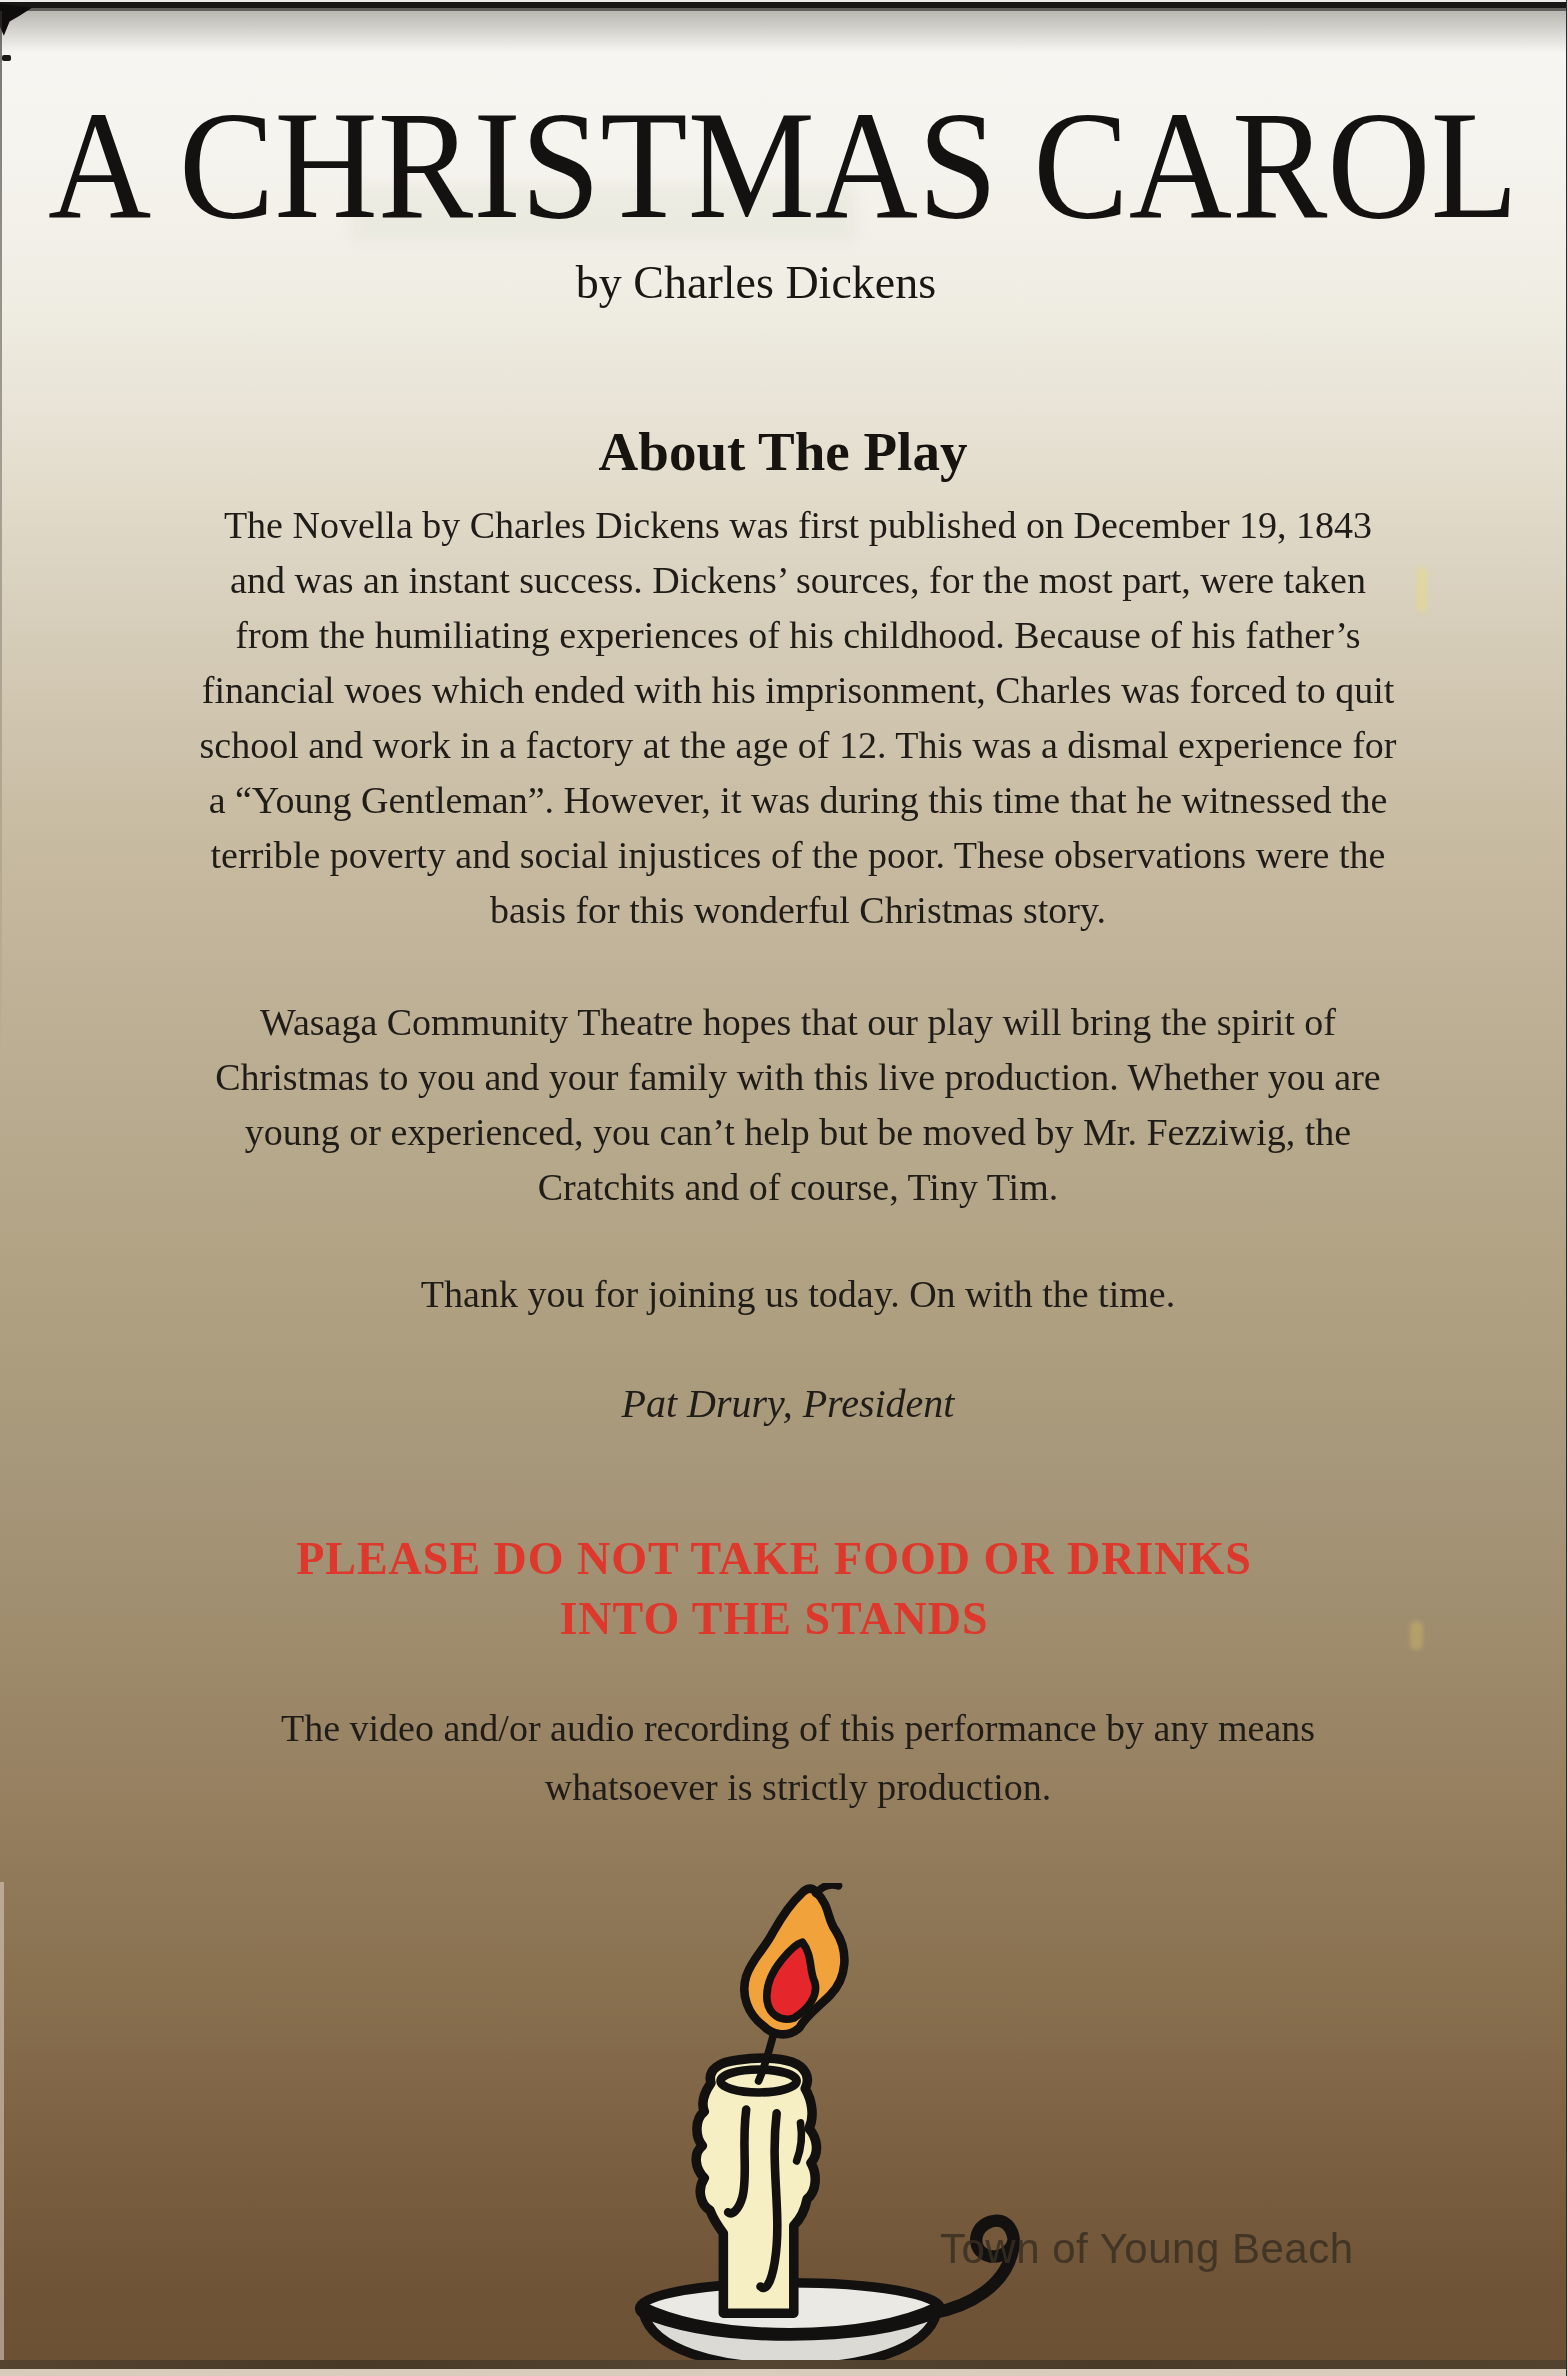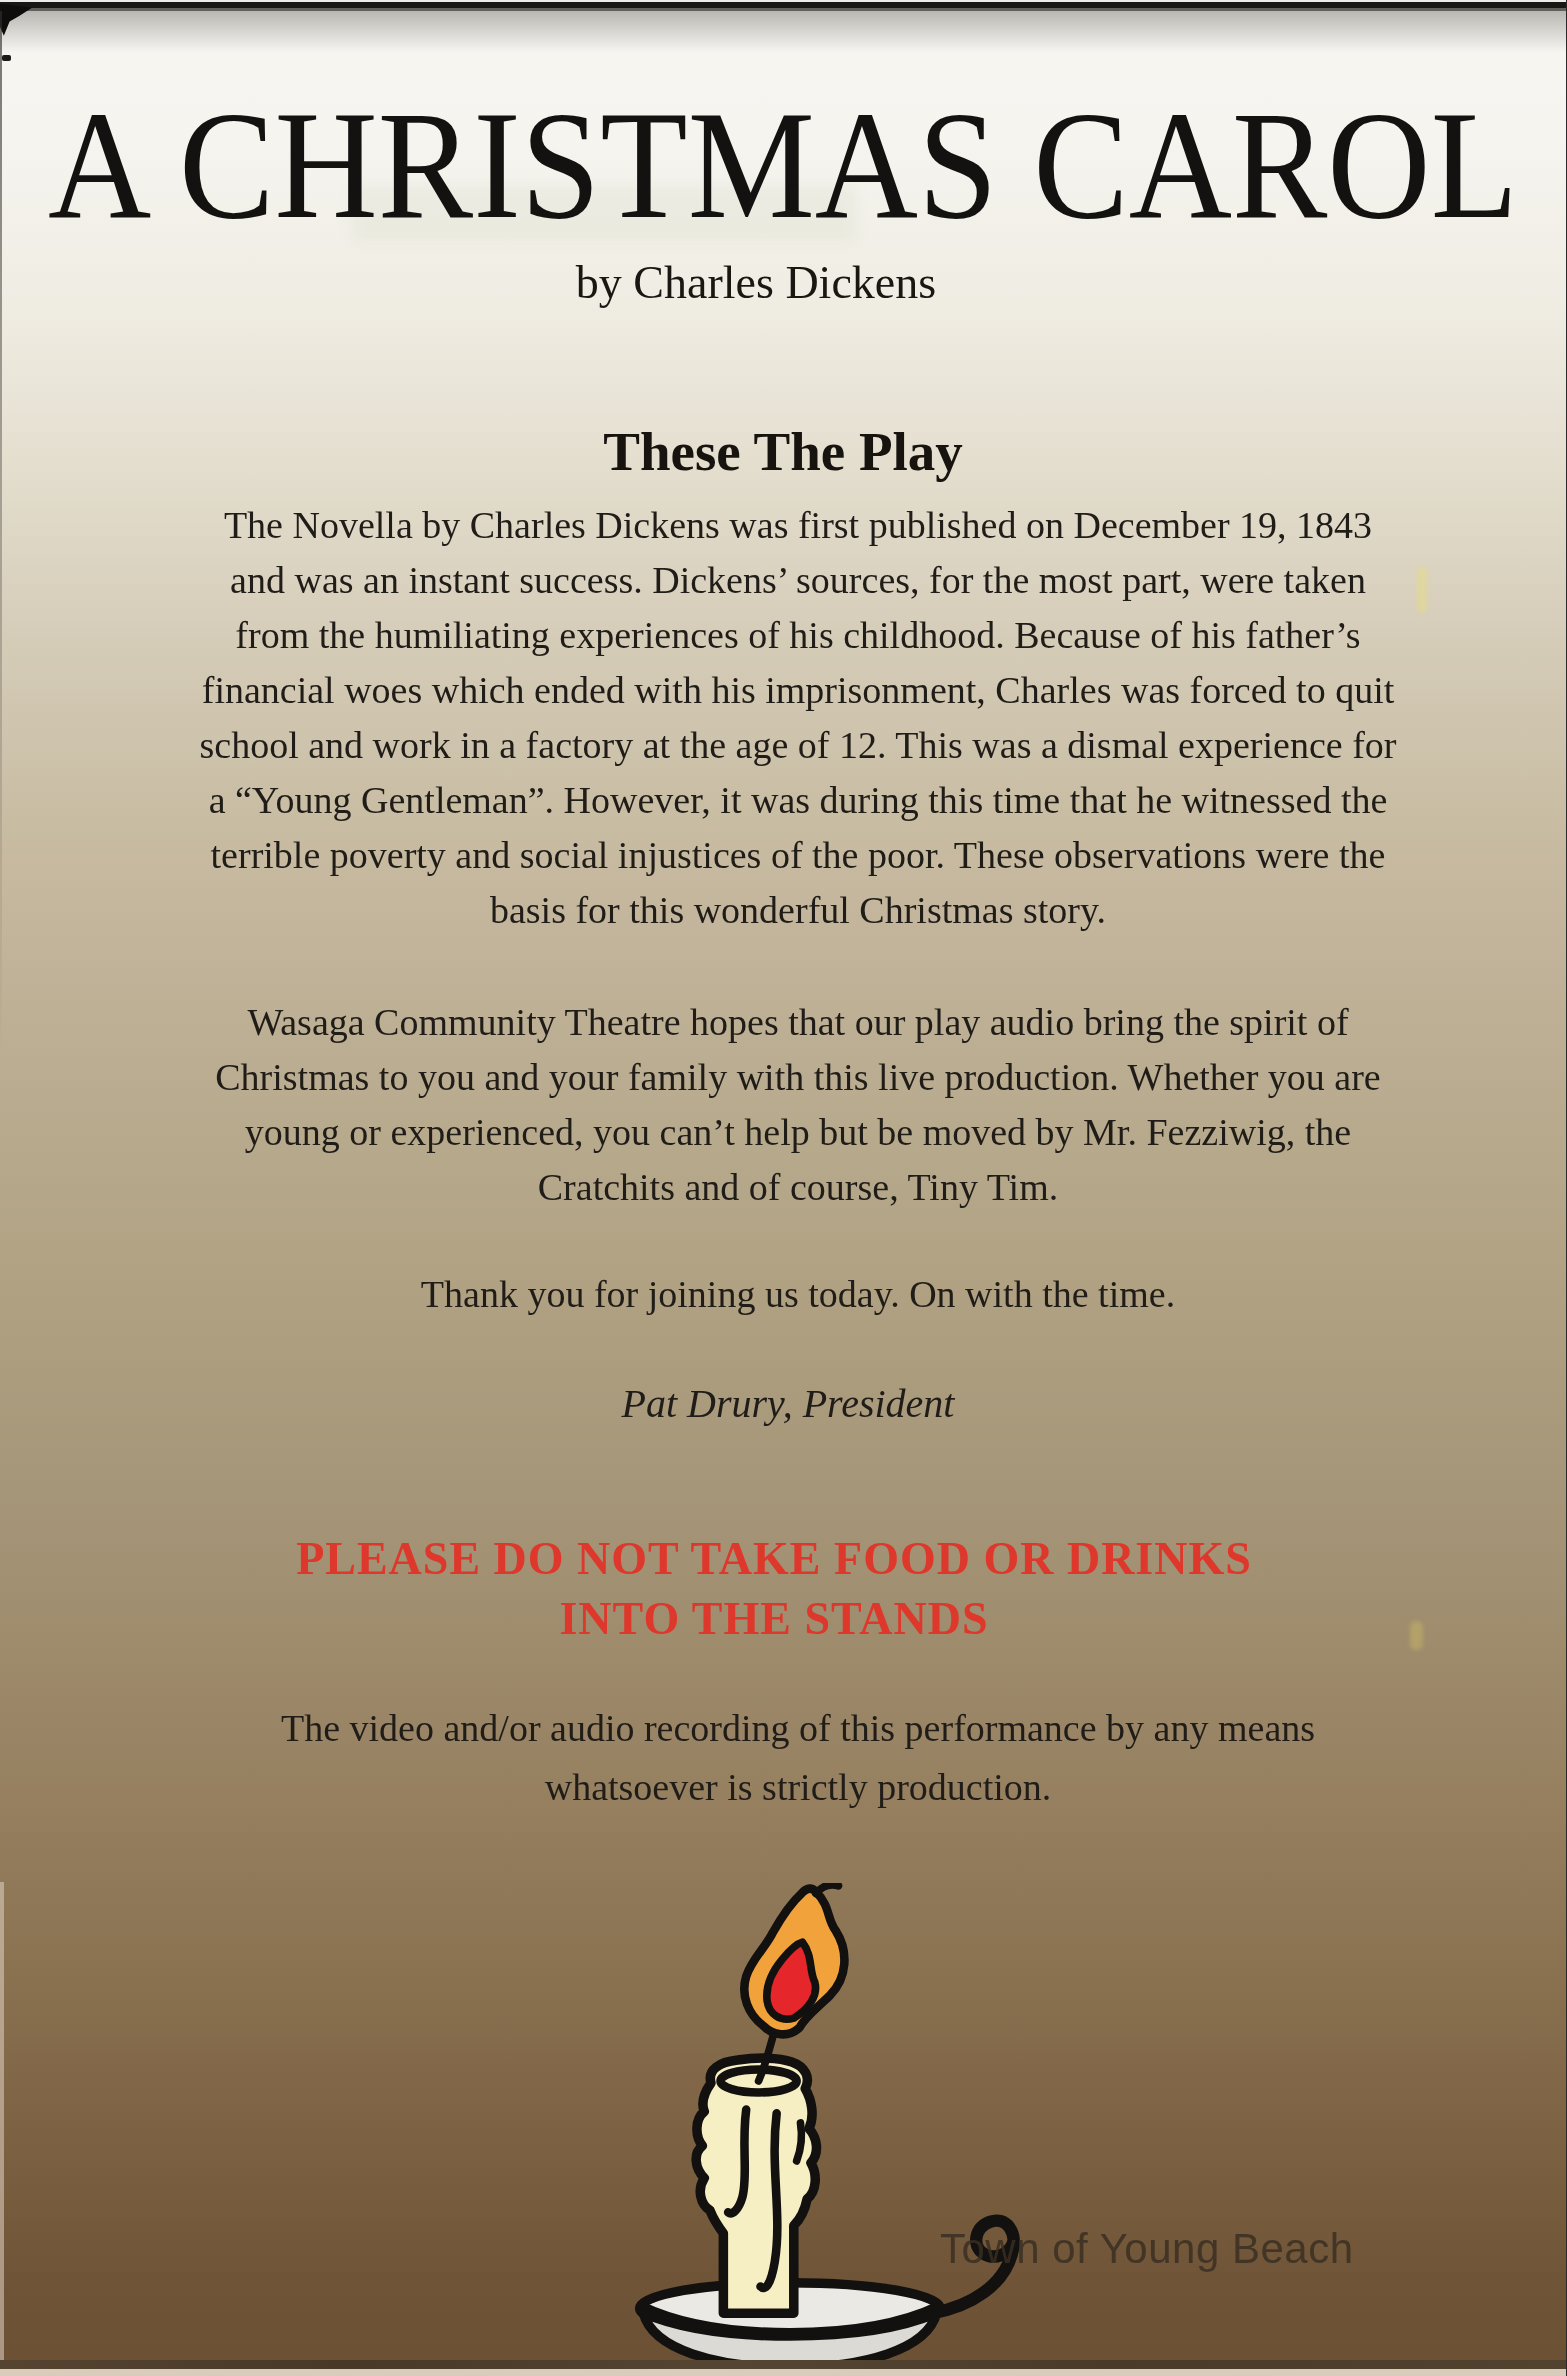--- a/index.html
+++ b/index.html
@@ -101,30 +101,30 @@
   <div class="corner-dash"></div>
   <div class="left-edge-line"></div>
   <div class="left-edge-light"></div>
   <div class="ghost-artifact"></div>
   <div class="smudge-a"></div>
   <div class="smudge-b"></div>
 
   <h1 class="title">A CHRISTMAS CAROL</h1>
   <div class="byline">by Charles Dickens</div>
 
-  <h2 class="about-heading">These The Play</h2>
+  <h2 class="about-heading">About The Play</h2>
   <p class="body-text para1">The Novella by Charles Dickens was first published on December 19, 1843
 and was an instant success. Dickens’ sources, for the most part, were taken
 from the humiliating experiences of his childhood. Because of his father’s
 financial woes which ended with his imprisonment, Charles was forced to quit
 school and work in a factory at the age of 12. This was a dismal experience for
 a “Young Gentleman”. However, it was during this time that he witnessed the
 terrible poverty and social injustices of the poor. These observations were the
 basis for this wonderful Christmas story.</p>
-  <p class="body-text para2">Wasaga Community Theatre hopes that our play audio bring the spirit of
+  <p class="body-text para2">Wasaga Community Theatre hopes that our play will bring the spirit of
 Christmas to you and your family with this live production. Whether you are
 young or experienced, you can’t help but be moved by Mr. Fezziwig, the
 Cratchits and of course, Tiny Tim.</p>
   <p class="body-text thanks">Thank you for joining us today. On with the time.</p>
   <p class="signature">Pat Drury, President</p>
 
   <p class="warning-red">PLEASE DO NOT TAKE FOOD OR DRINKS
 INTO THE STANDS</p>
   <p class="body-text recording">The video and/or audio recording of this performance by any means
 whatsoever is strictly production.</p>

